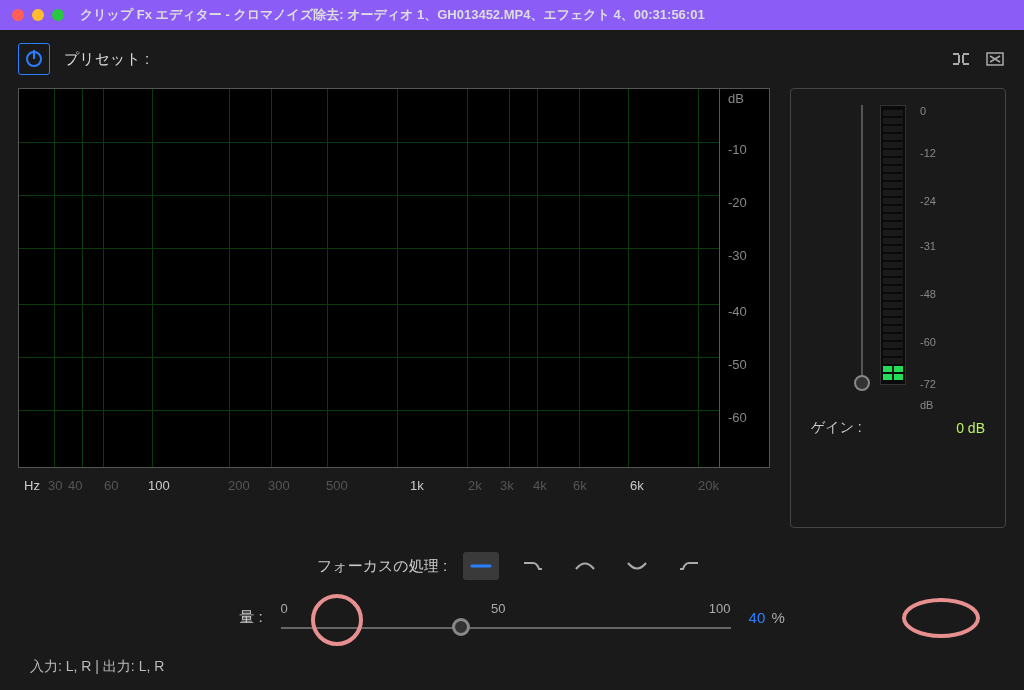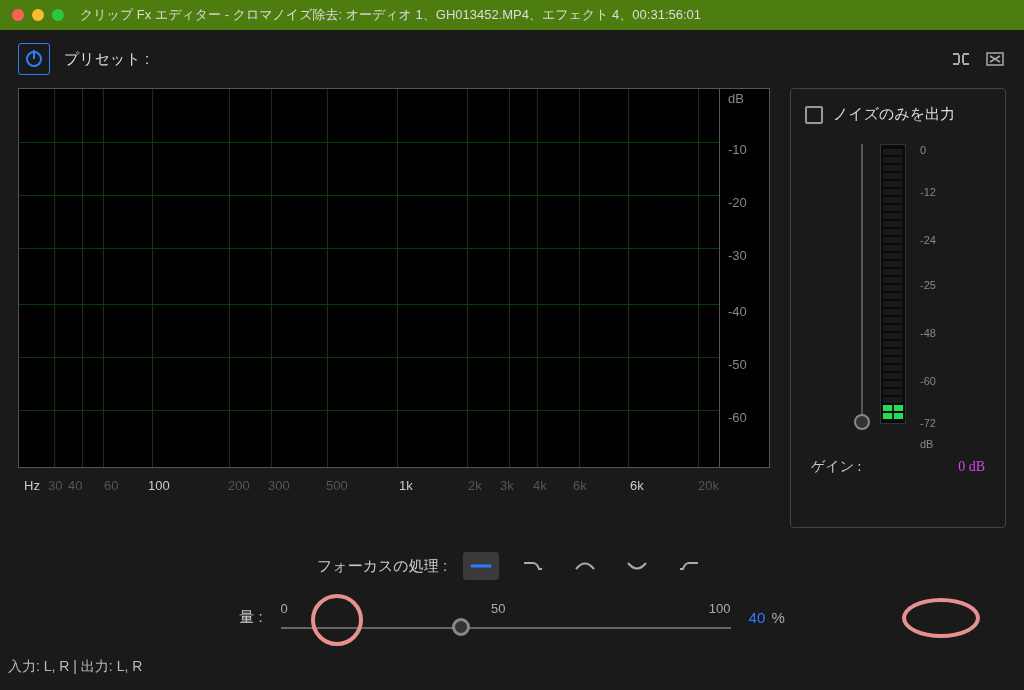--- a/index.html
+++ b/index.html
@@ -8,26 +8,27 @@
       height: 690px;
       background: #1a1a1a;
       font-family: -apple-system, "Hiragino Sans", sans-serif;
       color: #ccc;
       overflow: hidden;
       position: relative;
     }
     
     .titlebar {
       height: 30px;
-      background: #4d7c0f;
+      background: #8b5cf6;
       display: flex;
       align-items: center;
       padding: 0 12px;
       font-size: 13px;
       color: #ddd;
+      font-weight: bold;
     }
     .traffic-lights {
       display: flex;
       gap: 8px;
       margin-right: 16px;
     }
     .traffic-light {
       width: 12px;
       height: 12px;
       border-radius: 50%;
@@ -243,23 +244,22 @@
       font-size: 11px;
       color: #888;
     }
     .ms-label { position: absolute; left: 4px; }
     .gain-row {
       display: flex;
       justify-content: space-between;
       align-items: center;
       font-size: 14px;
       padding: 0 6px;
-      font-family: Liberation Serif, serif;
-    }
-    .gain-val { color: #d946ef; }
+    }
+    .gain-val { color: #bef264; }
 
     
     .focus-row {
       display: flex;
       align-items: center;
       justify-content: center;
       gap: 16px;
       margin-top: 24px;
       font-size: 15px;
     }
@@ -325,21 +325,21 @@
       border-radius: 50%;
       pointer-events: none;
     }
     .hc1 { width: 52px; height: 52px; left: 50%; margin-left: -201px; top: -14px; }
     .hc2 { width: 78px; height: 40px; right: 44px; top: -10px; }
 
     
     .footer {
       position: absolute;
       bottom: 14px;
-      left: 8px;
+      left: 30px;
       font-size: 14px;
       color: #bbb;
     }
   </style>
 </head>
 <body>
 
 <div class="titlebar">
   <div class="traffic-lights">
     <div class="traffic-light tl-red"></div>
@@ -408,35 +408,31 @@
     </div>
     <div class="hz-scale">
       <span class="hz-unit">Hz</span>
       <span class="hz-tick hz-dim" style="left:30px">30</span>
       <span class="hz-tick hz-dim" style="left:50px">40</span>
       <span class="hz-tick hz-dim" style="left:86px">60</span>
       <span class="hz-tick hz-bold" style="left:130px">100</span>
       <span class="hz-tick hz-dim" style="left:210px">200</span>
       <span class="hz-tick hz-dim" style="left:250px">300</span>
       <span class="hz-tick hz-dim" style="left:308px">500</span>
-      <span class="hz-tick hz-bold" style="left:381px">1k</span>
+      <span class="hz-tick hz-bold" style="left:392px">1k</span>
       <span class="hz-tick hz-dim" style="left:450px">2k</span>
       <span class="hz-tick hz-dim" style="left:482px">3k</span>
       <span class="hz-tick hz-dim" style="left:515px">4k</span>
       <span class="hz-tick hz-dim" style="left:555px">6k</span>
       <span class="hz-tick hz-bold" style="left:612px">6k</span>
       <span class="hz-tick hz-dim" style="left:680px">20k</span>
     </div>
   </div>
 
   <div class="right-panel">
-    <div class="noise-output">
-      <div class="checkbox"></div>
-      <span>ノイズのみを出力</span>
-    </div>
     <div class="meter-area">
       <div class="gain-slider">
         <div class="gain-track"></div>
         <div class="gain-handle"></div>
       </div>
       <div class="level-meter">
         <div class="meter-seg">
             <div></div>
             <div></div>
           </div>
@@ -570,21 +566,21 @@
           </div>
         <div class="meter-seg active">
             <div></div>
             <div></div>
           </div>
       </div>
       <div class="meter-scale">
         <div class="ms-label" style="top:0%">0</div>
         <div class="ms-label" style="top:14%">-12</div>
         <div class="ms-label" style="top:30%">-24</div>
-        <div class="ms-label" style="top:45%">-25</div>
+        <div class="ms-label" style="top:45%">-31</div>
         <div class="ms-label" style="top:61%">-48</div>
         <div class="ms-label" style="top:77%">-60</div>
         <div class="ms-label" style="top:91%">-72</div>
         <div class="ms-label" style="top:98%">dB</div>
       </div>
     </div>
     <div class="gain-row">
       <span>ゲイン :</span>
       <span class="gain-val">0 dB</span>
     </div>

